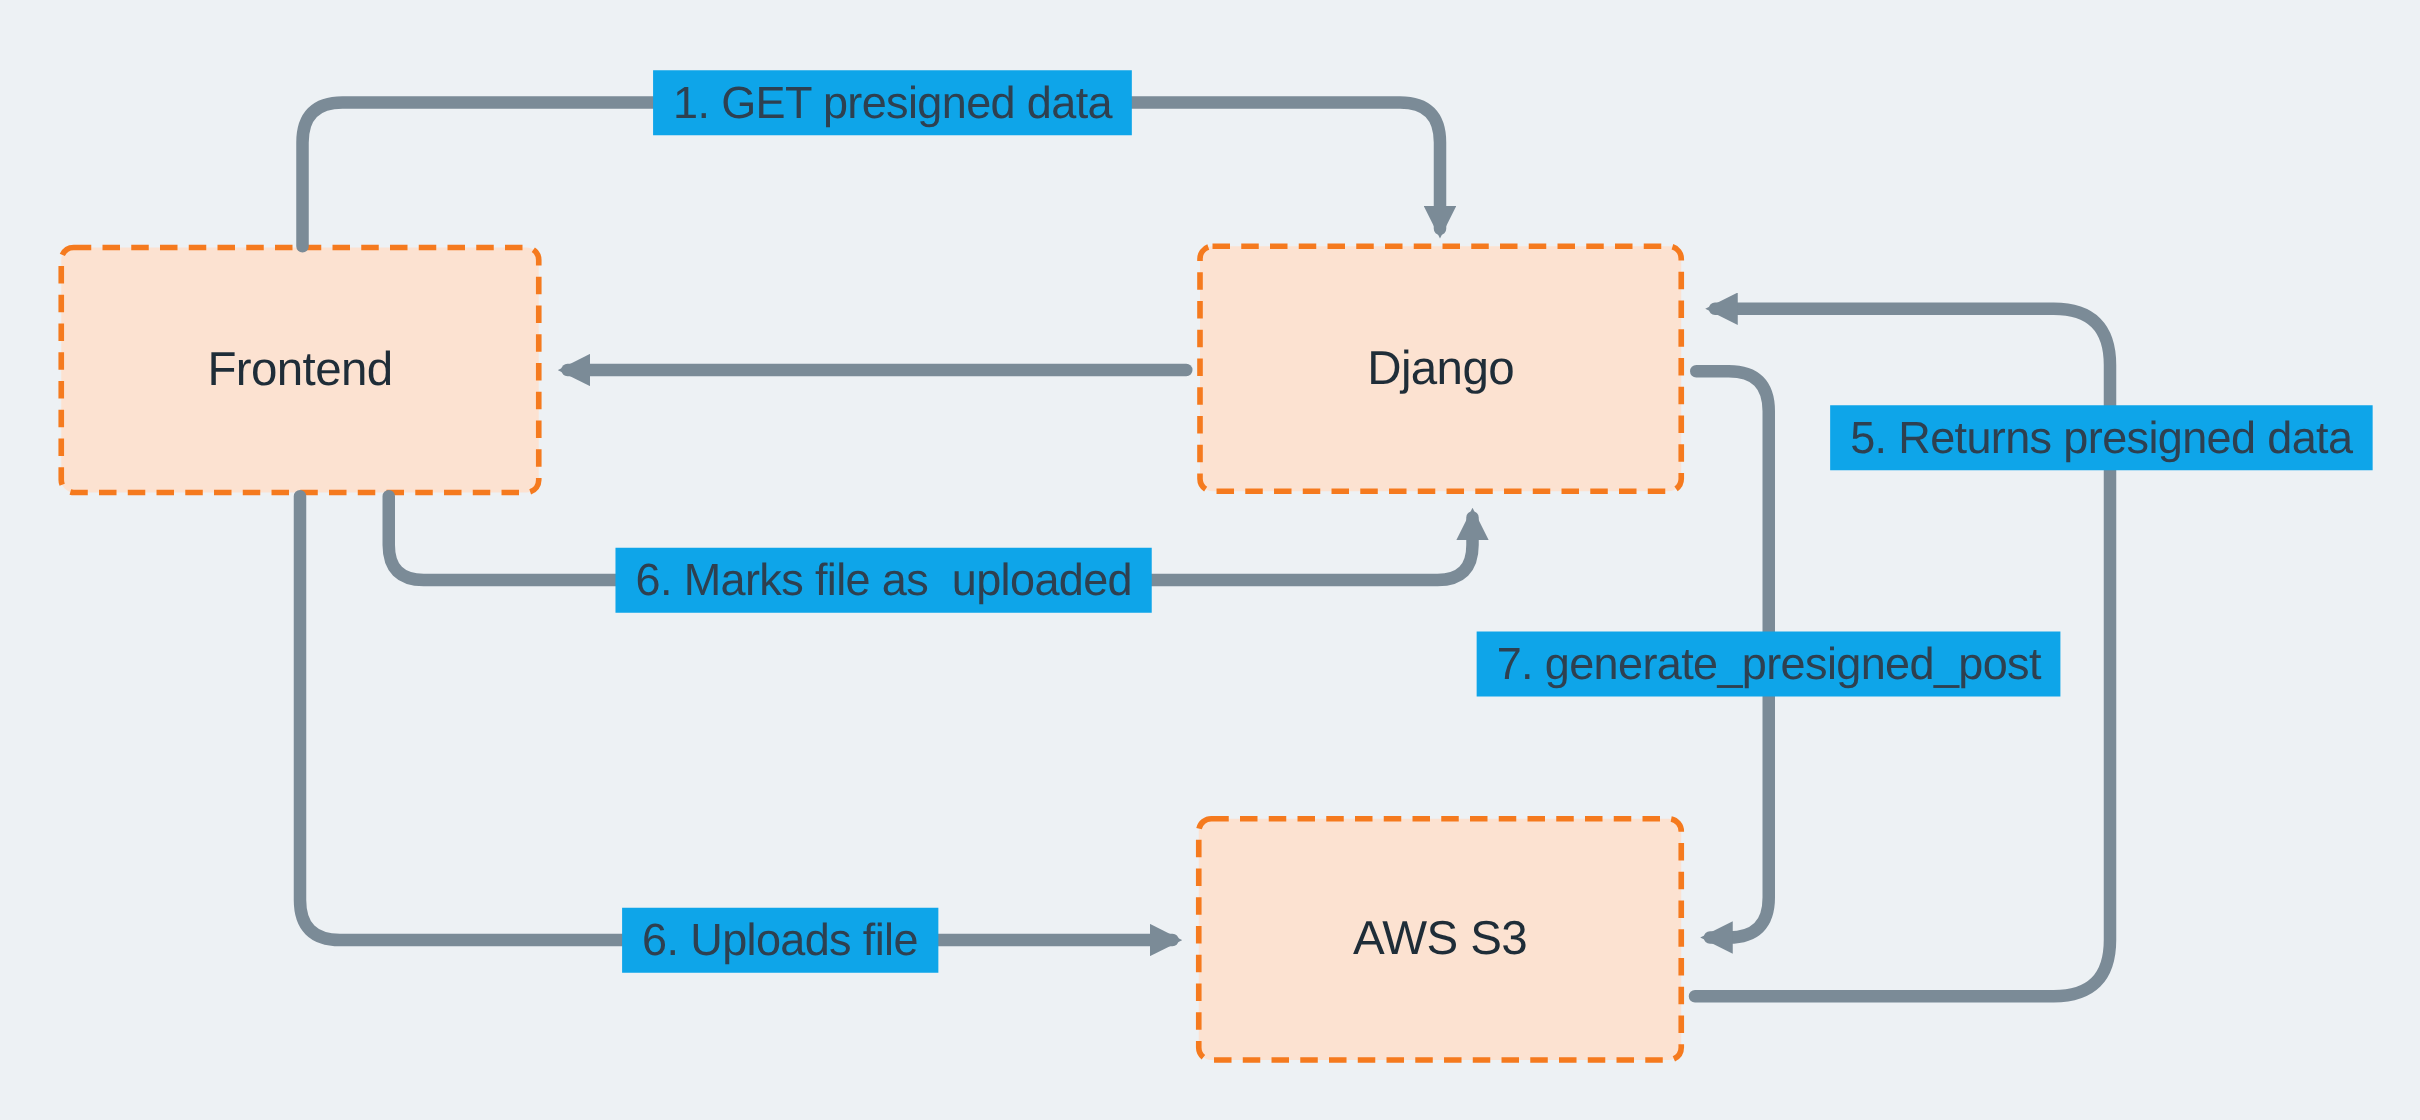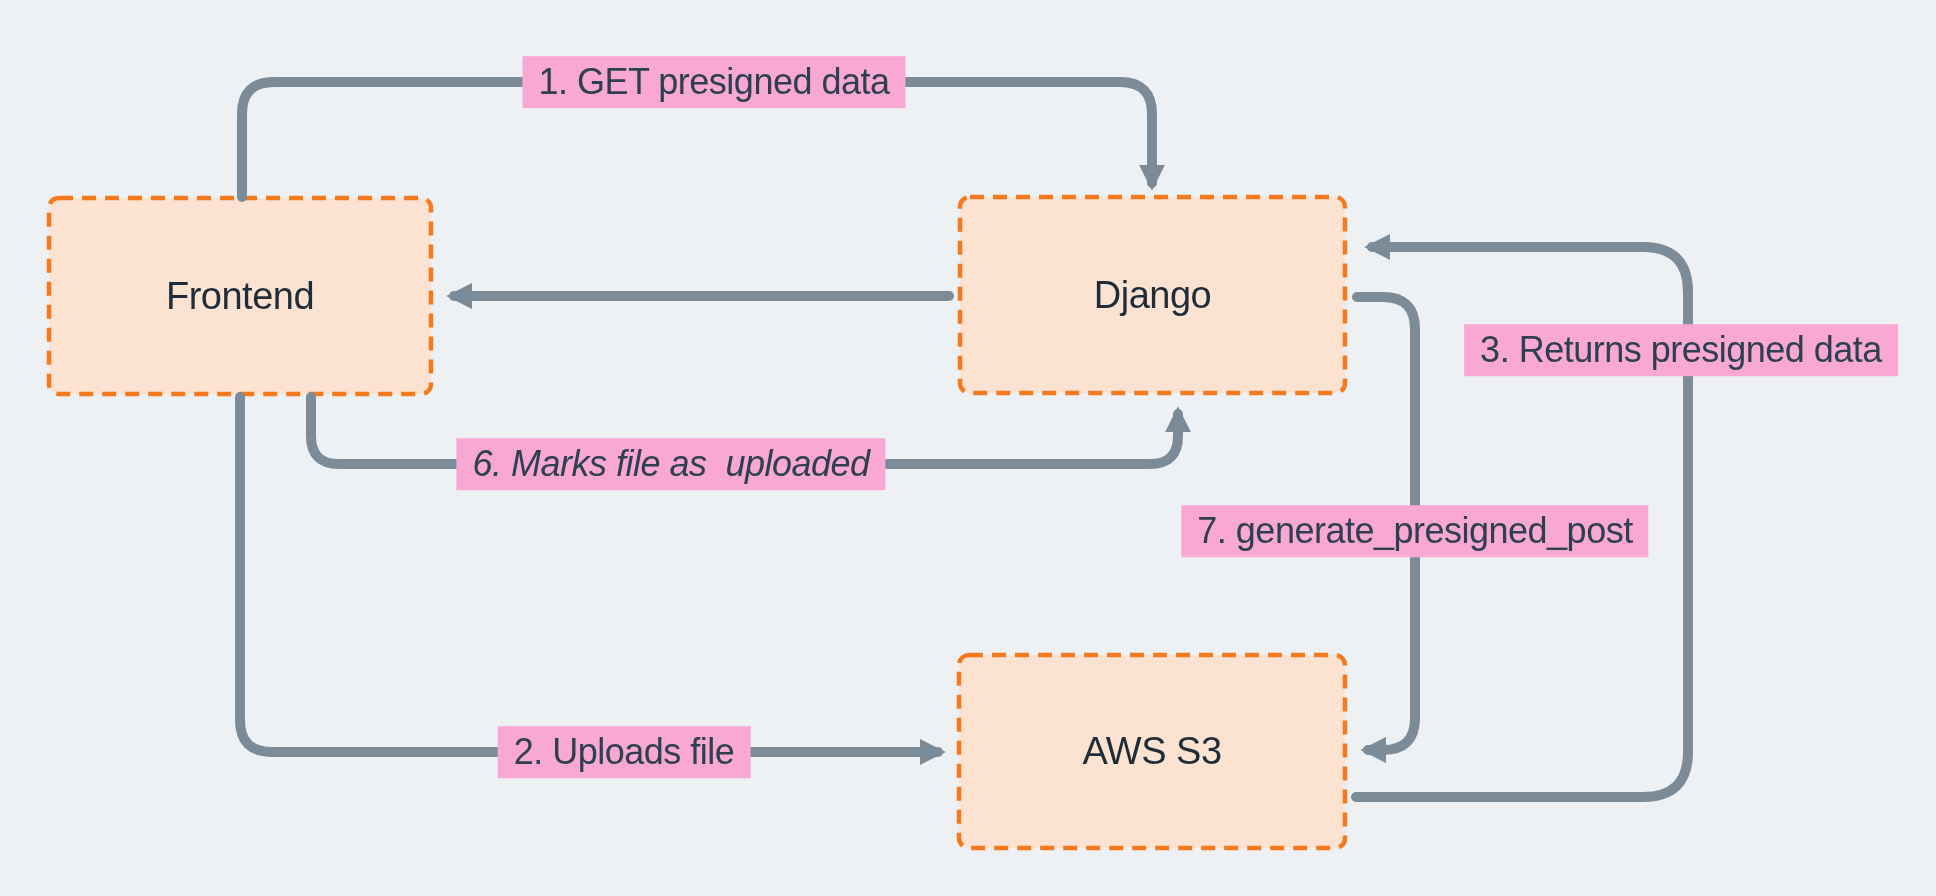--- a/index.html
+++ b/index.html
@@ -15,21 +15,21 @@
     position:absolute;
     display:flex;align-items:center;justify-content:center;
     font-size:38px;
     letter-spacing:-0.5px;
     color:#1f2d38;
     z-index:2;
   }
   .edge-label{
     position:absolute;
     transform:translate(-50%,-50%);
-    background:#f9a8d4;
+    background:#0ea5e9;
     color:#2e4050;
     font-size:36px;
     letter-spacing:-0.5px;
     white-space:pre;
     padding:6px 16px;
     z-index:3;
     line-height:1.1;
   }
 </style>
 </head>
@@ -57,17 +57,17 @@
       <path d="M 311 397 L 311 436 Q 311 464 339 464 L 1150 464 Q 1178 464 1178 436 L 1178 414" marker-end="url(#ah)"></path>
     </g>
   </svg>
 
   <div class="node-label" style="left:49px;top:198px;width:382px;height:196px;">Frontend</div>
   <div class="node-label" style="left:960px;top:197px;width:385px;height:196px;">Django</div>
   <div class="node-label" style="left:959px;top:655px;width:386px;height:193px;">AWS S3</div>
 
   <div class="edge-label" style="left:714px;top:82px;">1. GET presigned data</div>
   <div class="edge-label" style="left:1415px;top:531px;">7. generate_presigned_post</div>
-  <div class="edge-label" style="left:1681px;top:350px;">3. Returns presigned data</div>
-  <div class="edge-label" style="left:624px;top:752px;">2. Uploads file</div>
-  <div class="edge-label" style="left:671px;top:464px;font-style:italic;">6. Marks file as  uploaded</div>
+  <div class="edge-label" style="left:1681px;top:350px;">5. Returns presigned data</div>
+  <div class="edge-label" style="left:624px;top:752px;">6. Uploads file</div>
+  <div class="edge-label" style="left:707px;top:464px;">6. Marks file as  uploaded</div>
 
 </div>
 
 </body></html>

